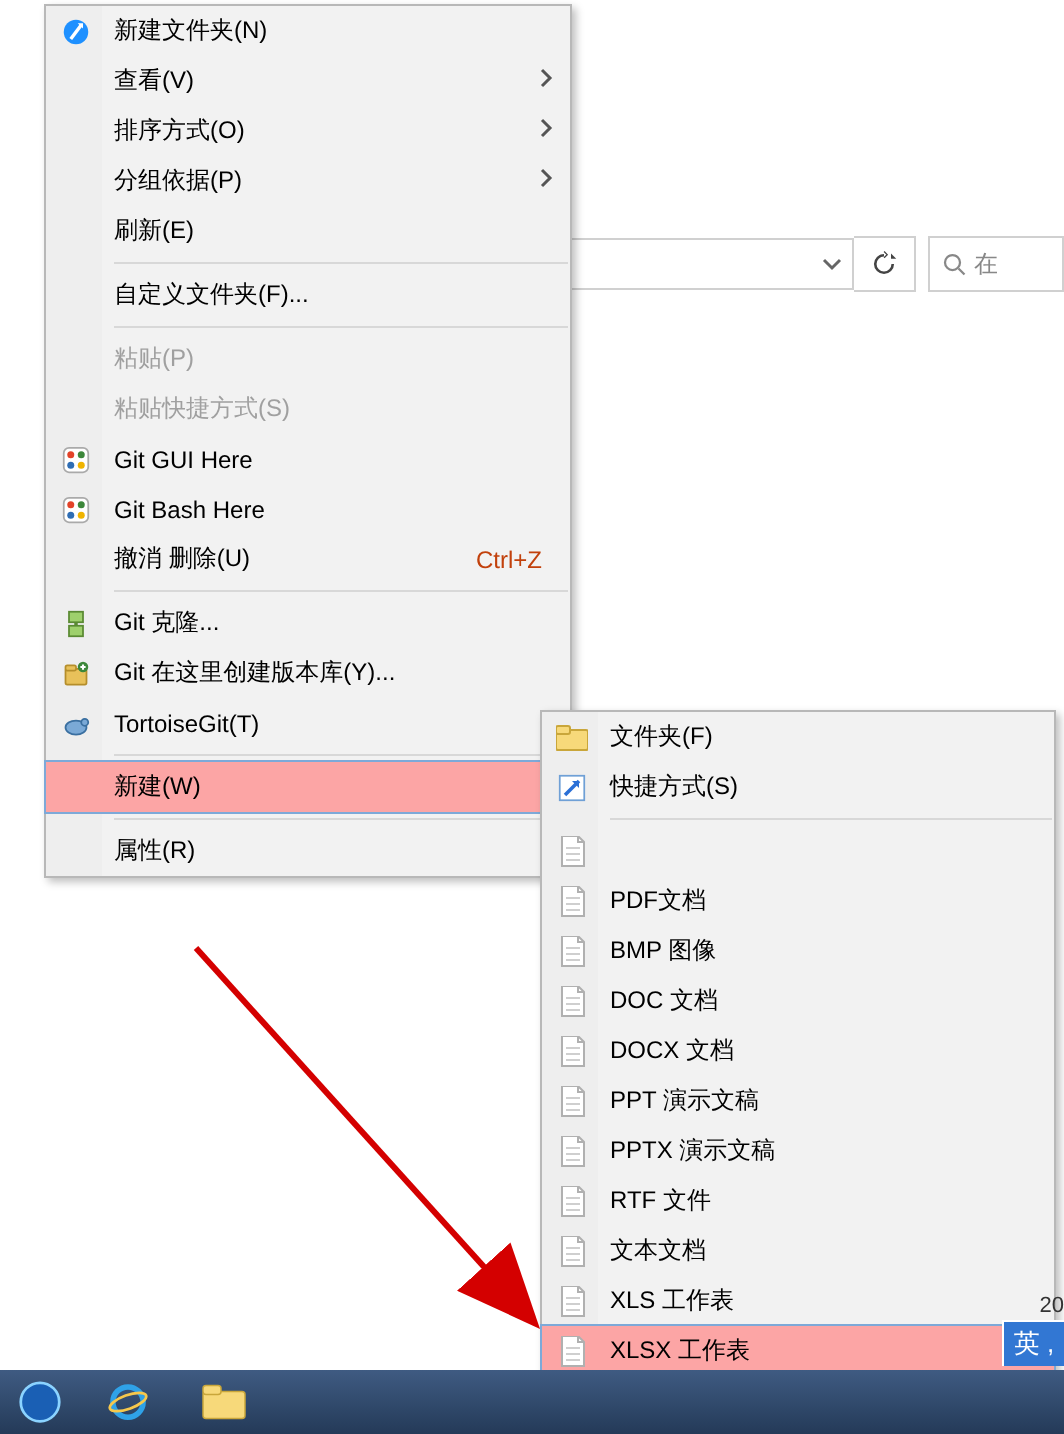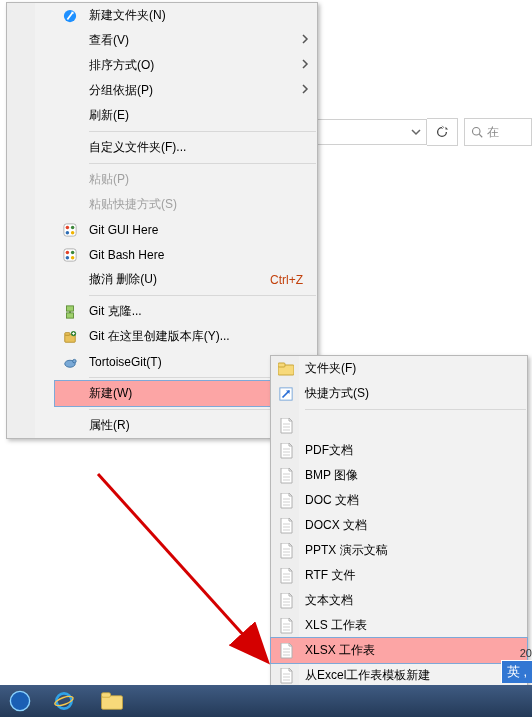--- a/index.html
+++ b/index.html
@@ -2,21 +2,21 @@
 <html><head>
 <meta charset="utf-8">
 <style>
   html,body{margin:0;padding:0;width:532px;height:717px;font-family:"Microsoft YaHei","Segoe UI",sans-serif;font-size:12px;background:#fff;overflow:hidden;}
   .toolbar{position:absolute;left:270px;right:0;top:116px;height:32px;display:flex;align-items:center;}
   .toolbar .addr{flex:1;border:1px solid #d0d0d0;height:24px;display:flex;align-items:center;background:#fff;margin-left:4px;}
   .toolbar .addr .dd{width:20px;height:100%;display:flex;align-items:center;justify-content:center;color:#777;border-left:0;}
   .toolbar .refresh{width:30px;height:26px;display:flex;align-items:center;justify-content:center;color:#555;border:1px solid #d0d0d0;border-left:0;}
   .toolbar .search{width:60px;height:26px;border:1px solid #d0d0d0;margin-left:6px;display:flex;align-items:center;color:#888;padding-left:6px;overflow:hidden;white-space:nowrap;}
   .menu{position:absolute;background:#f2f2f2;border:1px solid #b8b8b8;box-shadow:2px 2px 4px rgba(0,0,0,0.25);}
-  .menu1{left:6px;top:2px;width:262px;padding-left:48px;}
+  .menu1{left:22px;top:2px;width:262px;}
   .menu2{left:270px;top:355px;width:256px;}
   .mitem{display:flex;align-items:center;height:25px;position:relative;padding:0 30px 0 34px;white-space:nowrap;}
   .mitem.disabled{color:#a0a0a0;}
   .mitem.highlight{background:#fca5a5;outline:1px solid #7da9d8;}
   .mitem .iconslot{position:absolute;left:6px;top:4px;width:18px;height:18px;display:flex;align-items:center;justify-content:center;}
   .mitem .chev{position:absolute;right:8px;top:6px;color:#555;font-size:11px;}
   .mitem .hotkey{position:absolute;right:14px;color:#c2410c;}
   .msep{height:1px;background:#d8d8d8;margin:3px 1px 3px 34px;}
   .iconbar{position:absolute;left:0;top:0;bottom:0;width:28px;background:#eee;}
   svg{display:block;}
@@ -278,20 +278,32 @@
     <div class="mitem">
       <span class="iconslot">
         <svg width="13" height="16" viewBox="0 0 13 16">
           <path d="M1 0 H9 L12 3 V15 H1 Z" fill="#fff" stroke="#b0b0b0"></path>
           <path d="M9 0 V3 H12" fill="none" stroke="#b0b0b0"></path>
           <line x1="3" y1="6" x2="10" y2="6" stroke="#cfcfcf"></line>
           <line x1="3" y1="9" x2="10" y2="9" stroke="#cfcfcf"></line>
           <line x1="3" y1="12" x2="10" y2="12" stroke="#cfcfcf"></line>
         </svg>
       </span>
+      <span>PPT 演示文稿</span>
+    </div>
+    <div class="mitem">
+      <span class="iconslot">
+        <svg width="13" height="16" viewBox="0 0 13 16">
+          <path d="M1 0 H9 L12 3 V15 H1 Z" fill="#fff" stroke="#b0b0b0"></path>
+          <path d="M9 0 V3 H12" fill="none" stroke="#b0b0b0"></path>
+          <line x1="3" y1="6" x2="10" y2="6" stroke="#cfcfcf"></line>
+          <line x1="3" y1="9" x2="10" y2="9" stroke="#cfcfcf"></line>
+          <line x1="3" y1="12" x2="10" y2="12" stroke="#cfcfcf"></line>
+        </svg>
+      </span>
       <span>PPTX 演示文稿</span>
     </div>
     <div class="mitem">
       <span class="iconslot">
         <svg width="13" height="16" viewBox="0 0 13 16">
           <path d="M1 0 H9 L12 3 V15 H1 Z" fill="#fff" stroke="#b0b0b0"></path>
           <path d="M9 0 V3 H12" fill="none" stroke="#b0b0b0"></path>
           <line x1="3" y1="6" x2="10" y2="6" stroke="#cfcfcf"></line>
           <line x1="3" y1="9" x2="10" y2="9" stroke="#cfcfcf"></line>
           <line x1="3" y1="12" x2="10" y2="12" stroke="#cfcfcf"></line>

